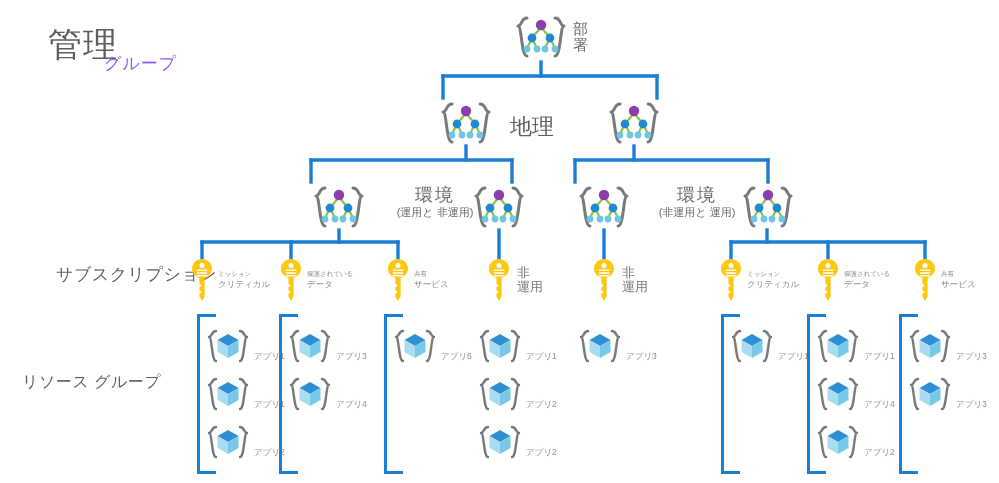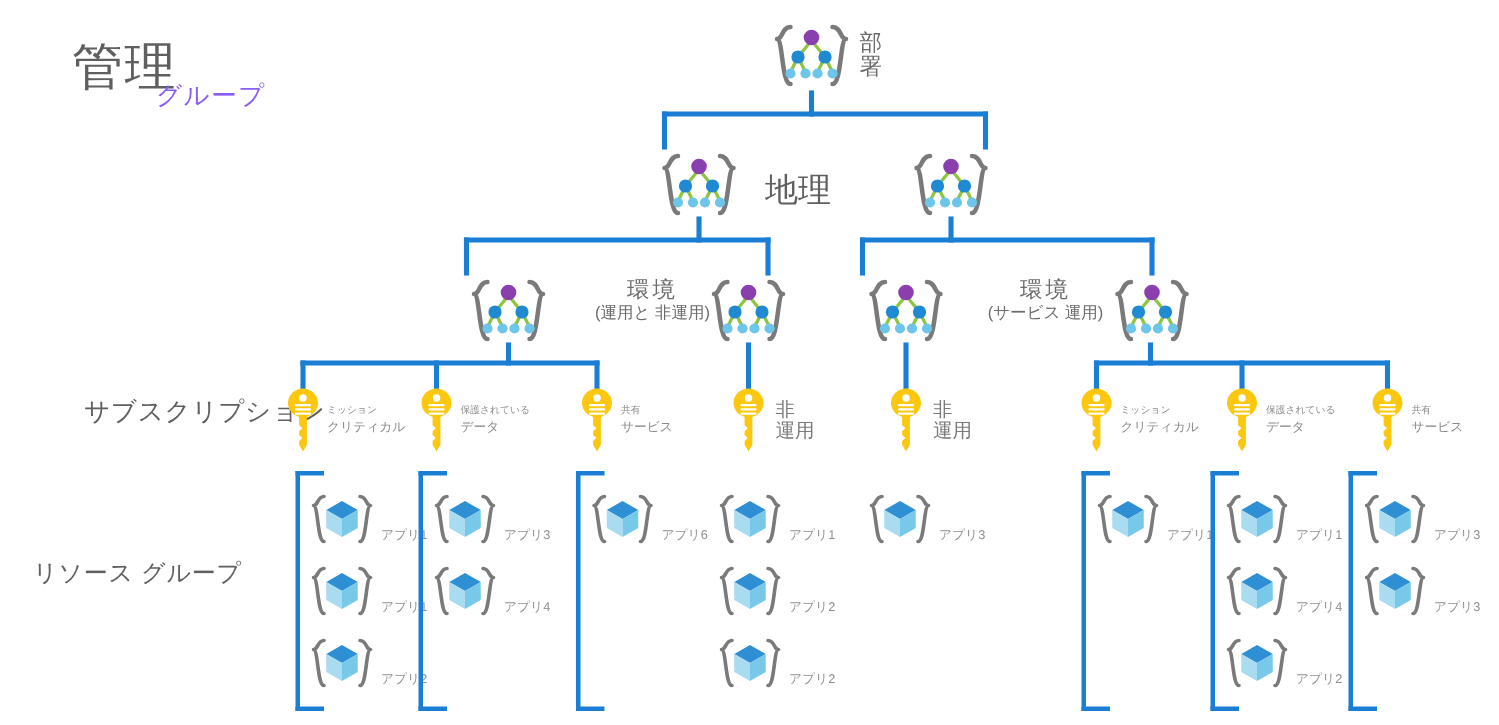--- a/index.html
+++ b/index.html
@@ -22,21 +22,21 @@
   .mg-ico{width:56px;height:50px;flex:0 0 auto;}
   .key-ico{width:26px;height:44px;flex:0 0 auto;}
   .rg-ico{width:46px;height:40px;flex:0 0 auto;}
 
   .lbl{
     font-size:15px;color:#6b6b6b;line-height:1.05;
     white-space:nowrap;margin-left:4px;
   }
   .lbl.two{white-space:normal;width:34px;}
   .lbl.env{font-size:13px;text-align:center;line-height:1.1;}
-  .lbl.env .e1{font-size:15px;letter-spacing:2px;display:block;}
+  .lbl.env .e1{font-size:18px;letter-spacing:2px;display:block;}
   .lbl.env .e2{font-size:11px;display:block;}
   .lbl.sub{
     font-size:8px;color:#8a8a8a;line-height:1.35;
     white-space:normal;width:56px;margin-left:3px;
   }
   .lbl.sub .l1{display:block;font-size:6.5px;}
   .lbl.sub .l2{display:block;font-size:8.5px;}
   .lbl.nonprod{
     font-size:13px;color:#7a7a7a;line-height:1.05;
     white-space:normal;width:30px;margin-left:5px;
@@ -214,21 +214,21 @@
         <circle cx="37" cy="26" r="4.4" fill="#1f8ad1"></circle>
       <circle cx="14" cy="37" r="3.4" fill="#6dc6ea"></circle>
         <circle cx="24" cy="37" r="3.4" fill="#6dc6ea"></circle>
         <circle cx="32" cy="37" r="3.4" fill="#6dc6ea"></circle>
         <circle cx="42" cy="37" r="3.4" fill="#6dc6ea"></circle>
     </svg>
   </div>
   <div class="node" style="left:640px;top:186px;width:110px;justify-content:center;">
     <div class="lbl env">
       <span class="e1">環境</span>
-      <span class="e2">(サービス 運用)</span>
+      <span class="e2">(非運用と 運用)</span>
     </div>
   </div>
   <div class="node" style="left:740px;top:182px;">
     <svg class="mg-ico" viewBox="0 0 56 50">
       <g stroke="#7a7a7a" stroke-width="3" fill="none" stroke-linecap="round" stroke-linejoin="round">
         <path d="M14,6 C8,6 9,14 5,14 C9,14 8,44 14,44"></path>
           <path d="M42,6 C48,6 47,14 51,14 C47,14 48,44 42,44"></path>
       </g>
       <g stroke="#8cc63e" stroke-width="2.2" fill="none">
           <path d="M28,15 L19,26 M28,15 L37,26 M19,26 L14,36 M19,26 L24,36 M37,26 L32,36 M37,26 L42,36"></path>

